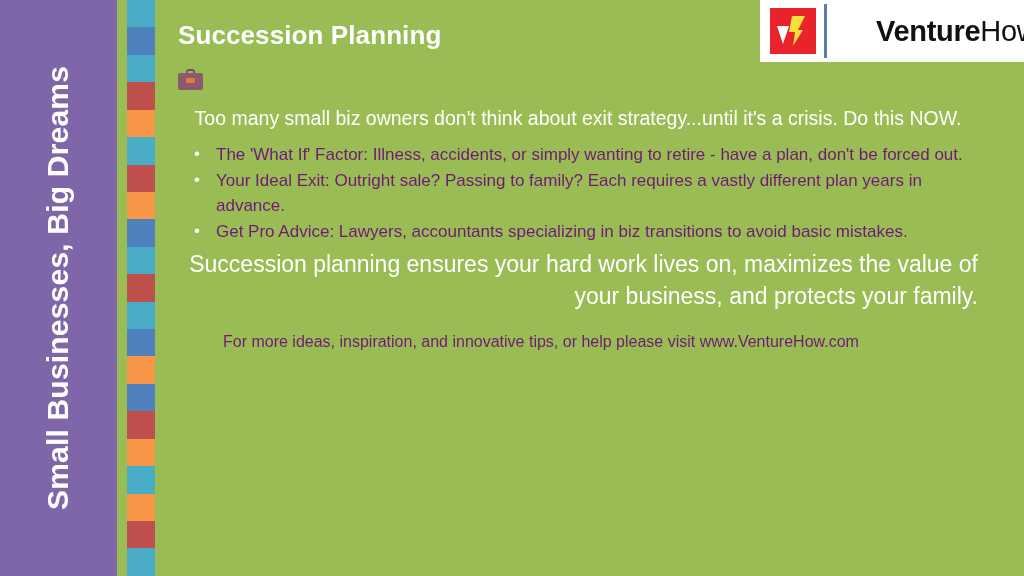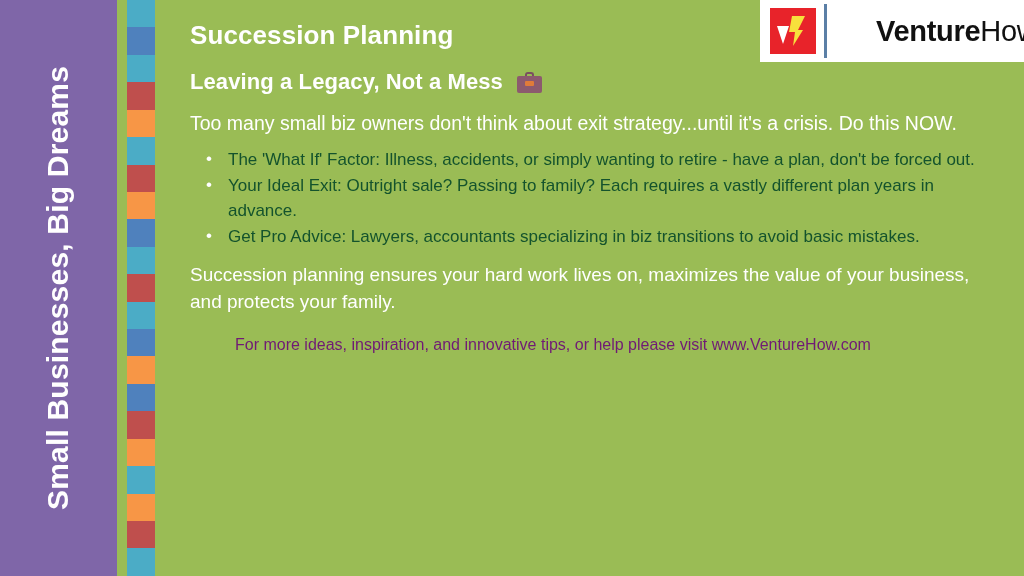--- a/index.html
+++ b/index.html
@@ -89,21 +89,21 @@
     white-space: nowrap;
     letter-spacing: -0.3px;
     font-family: "Liberation Sans", sans-serif;
   }
   #logo-text .b { font-weight: bold; margin-left: 40px; }
   #logo-text .r { font-weight: normal; }
 
   
   #content {
     position: absolute;
-    left: 190px; top: 0;
+    left: 178px; top: 0;
     width: 826px; height: 488px;
   }
 
   .h1 {
     color: #ffffff;
     font-weight: bold;
     font-size: 26px;
     margin-top: 20px;
     letter-spacing: 0.1px;
   }
@@ -145,50 +145,52 @@
     background: #e07b39;
     border-radius: 1px;
   }
 
   .lead {
     color: #ffffff;
     font-size: 19.5px;
     line-height: 1.42;
     margin-top: 15px;
     width: 800px;
+    text-align: center;
   }
 
   ul#bullets {
     list-style: none;
     margin-top: 10px;
     width: 800px;
   }
   ul#bullets li {
     position: relative;
-    color: #14532d;
+    color: #701a75;
     font-size: 17px;
     line-height: 1.47;
     padding-left: 38px;
     margin-bottom: 1px;
   }
   ul#bullets li::before {
     content: "•";
     position: absolute;
     left: 16px;
     top: -1px;
     font-size: 17px;
     color: #ffffff;
   }
 
   .closing {
     color: #ffffff;
-    font-size: 19px;
+    font-size: 23px;
     line-height: 1.42;
-    margin-top: 12px;
+    margin-top: 3px;
     width: 800px;
+    text-align: right;
   }
 
   .footer {
     color: #701a75;
     font-size: 16px;
     margin-top: 20px;
     padding-left: 45px;
   }
 </style>
 </head>
@@ -236,21 +238,20 @@
     <div id="logo-divider"></div>
     <div id="logo-text">
       <span class="b">Venture</span><span class="r">How.com</span>
     </div>
   </div>
 
   <div id="content">
     <div class="h1">Succession Planning</div>
 
     <div class="h2">
-      <span>Leaving a Legacy, Not a Mess</span>
       <span class="briefcase">
         <span class="handle"></span>
         <span class="body"></span>
         <span class="latch"></span>
       </span>
     </div>
 
     <div class="lead">Too many small biz owners don't think about exit strategy...until it's a crisis. Do this NOW.</div>
 
     <ul id="bullets">

